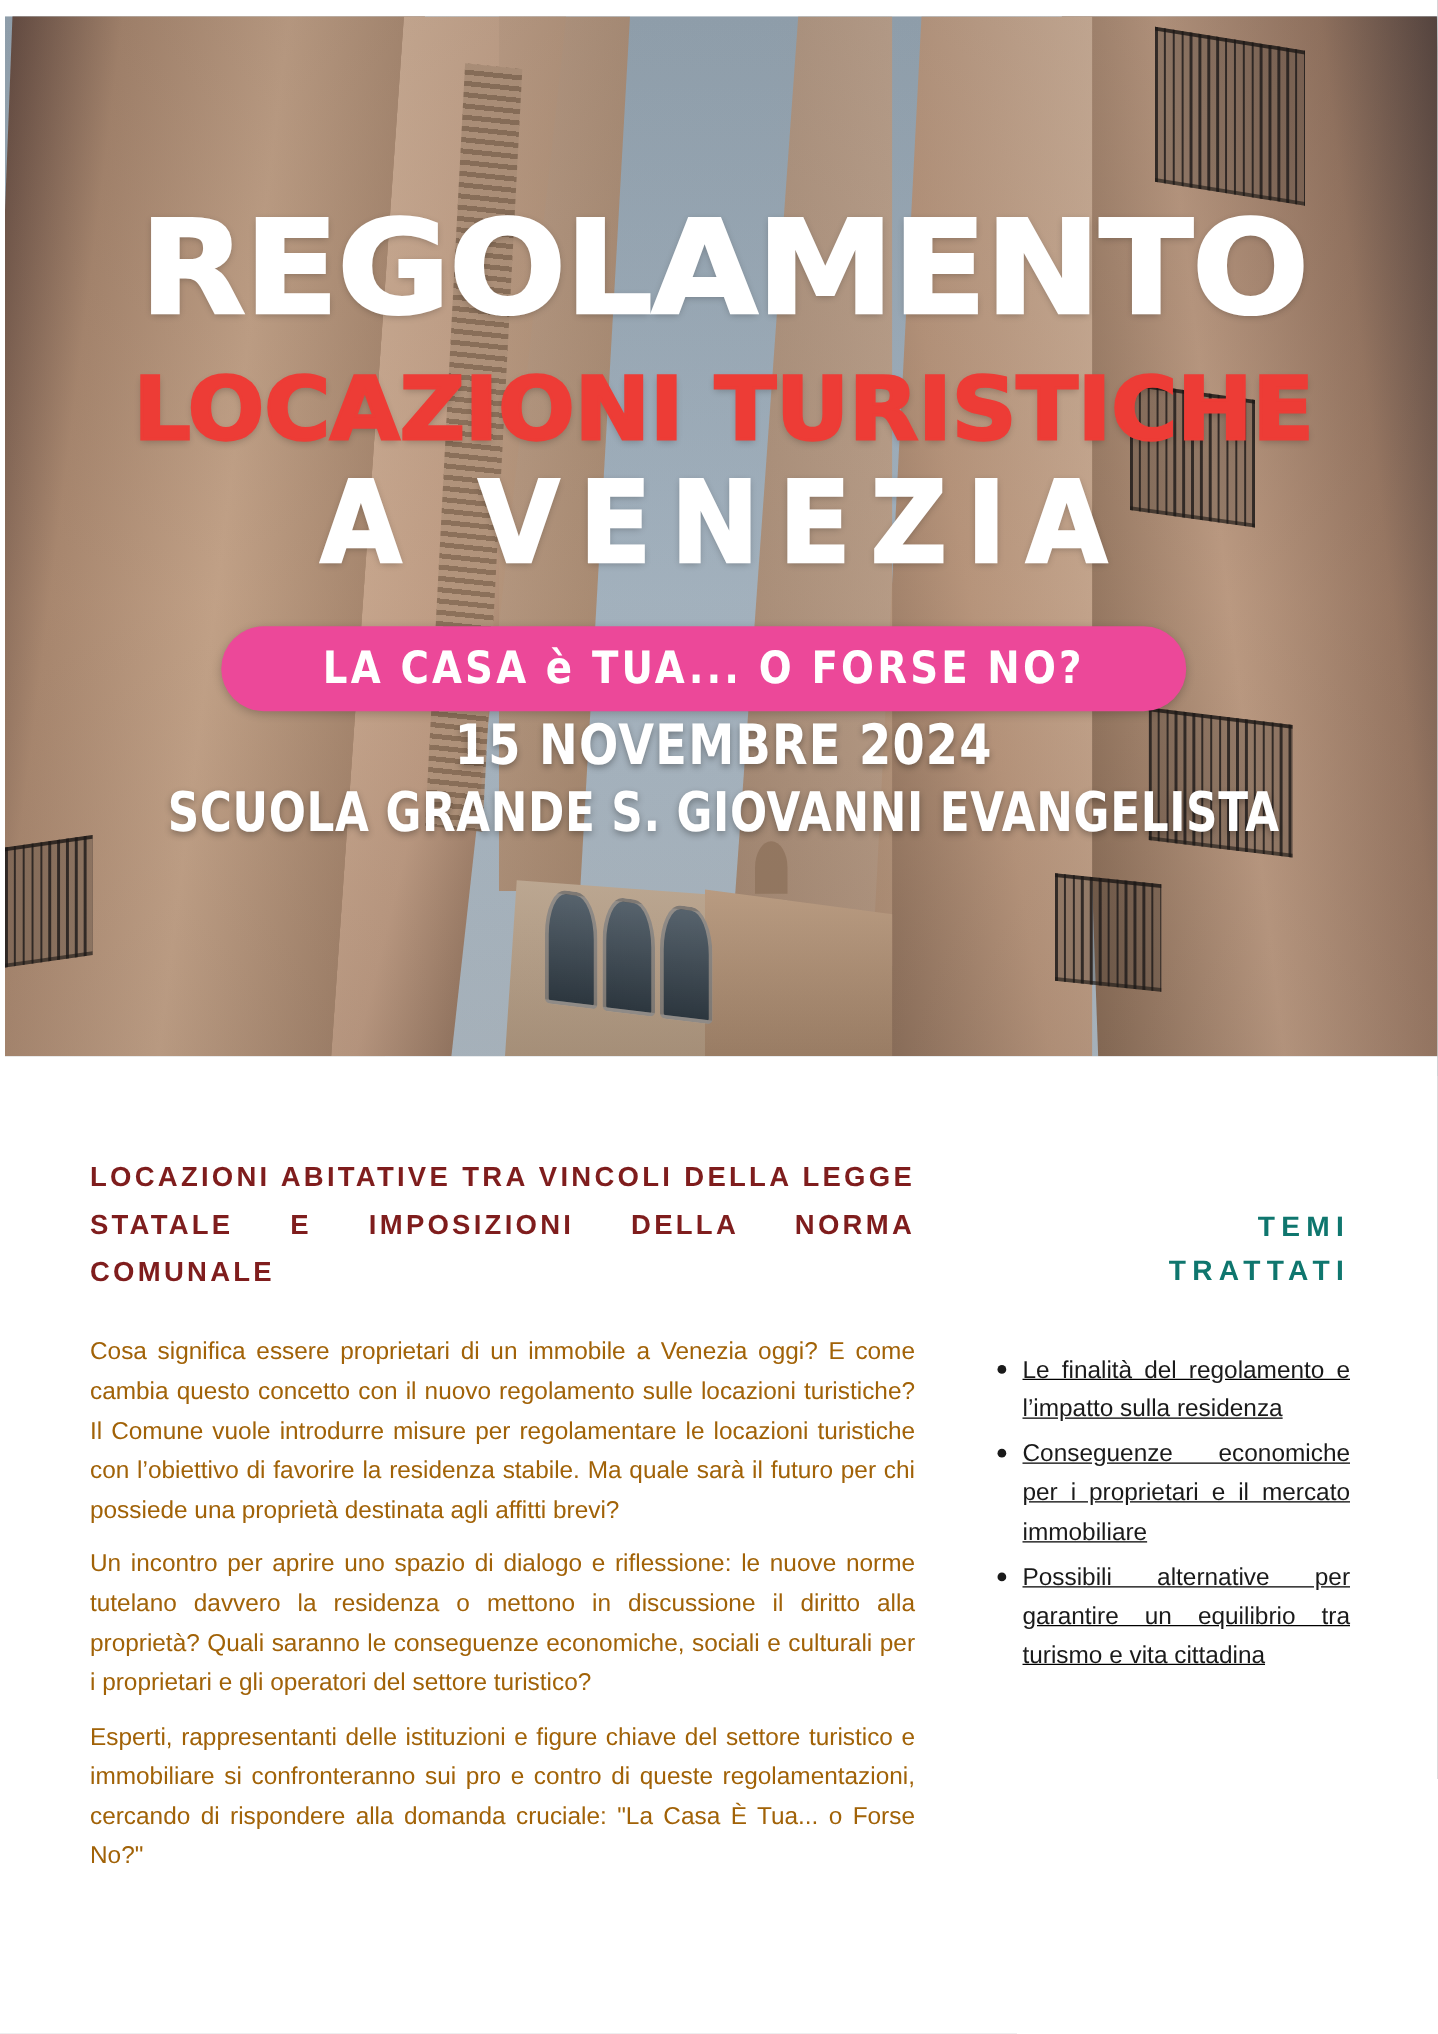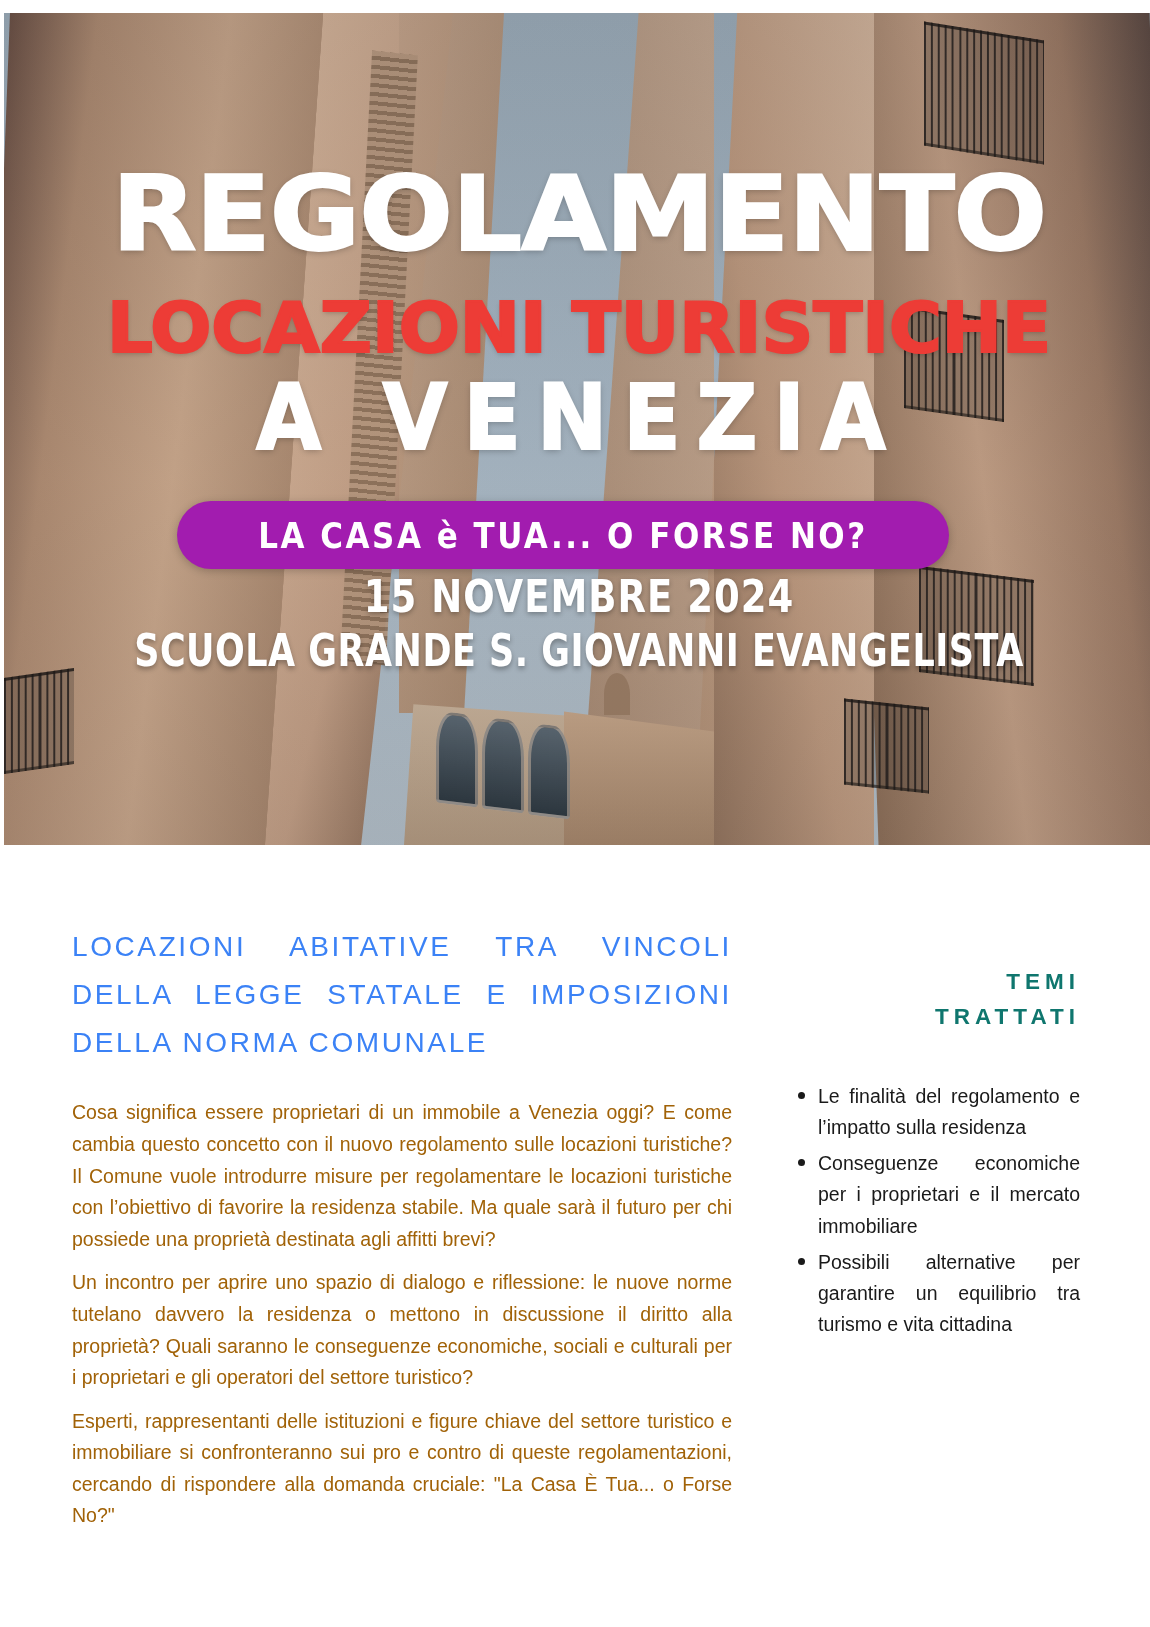--- a/index.html
+++ b/index.html
@@ -145,21 +145,21 @@
     letter-spacing:16px;
     color:#ffffff;
     transform:scaleY(1.08);
     -webkit-text-stroke:2px #ffffff;
     text-shadow:0 2px 6px rgba(0,0,0,.25);
   }
 
   .pill{
     position:absolute; left:173px; top:488px;
     width:772px; height:68px;
-    background:#a21caf;
+    background:#ec4899;
     border-radius:40px;
     display:flex; align-items:center; justify-content:center;
     box-shadow:0 2px 8px rgba(0,0,0,.22);
   }
   .pill-text{
     font-family:"DejaVu Sans",sans-serif;
     font-weight:700;
     font-size:31px;
     letter-spacing:2.5px;
     color:#ffffff;
@@ -208,25 +208,25 @@
   
   .body-area{
     position:absolute; left:0; top:845px; width:1150px; height:782px;
     background:#ffffff;
   }
   .col-left{
     position:absolute; left:72px; top:78px; width:660px;
   }
   .headline{
     font-family:"Liberation Sans",sans-serif;
-    font-weight:400;
-    font-size:28px;
+    font-weight:700;
+    font-size:22px;
     letter-spacing:2.6px;
     line-height:1.72;
-    color:#3b82f6;
+    color:#7f1d1d;
     text-align:justify;
     text-align-last:left;
     margin:0 0 30px 0;
   }
   .para{
     font-family:"Liberation Sans",sans-serif;
     font-size:19.5px;
     line-height:1.62;
     color:#a16207;
     text-align:justify;
@@ -243,20 +243,21 @@
     font-size:22.5px;
     letter-spacing:5px;
     line-height:1.55;
     color:#0f766e;
     text-align:right;
     margin:0 0 46px 0;
   }
   .temi-list{
     margin:0; padding:0 0 0 28px;
     list-style:none;
+    text-decoration:underline;
   }
   .temi-list li{
     position:relative;
     font-family:"Liberation Sans",sans-serif;
     font-size:19.5px;
     line-height:1.6;
     color:#1a1a1a;
     text-align:justify;
     margin-bottom:5px;
   }

